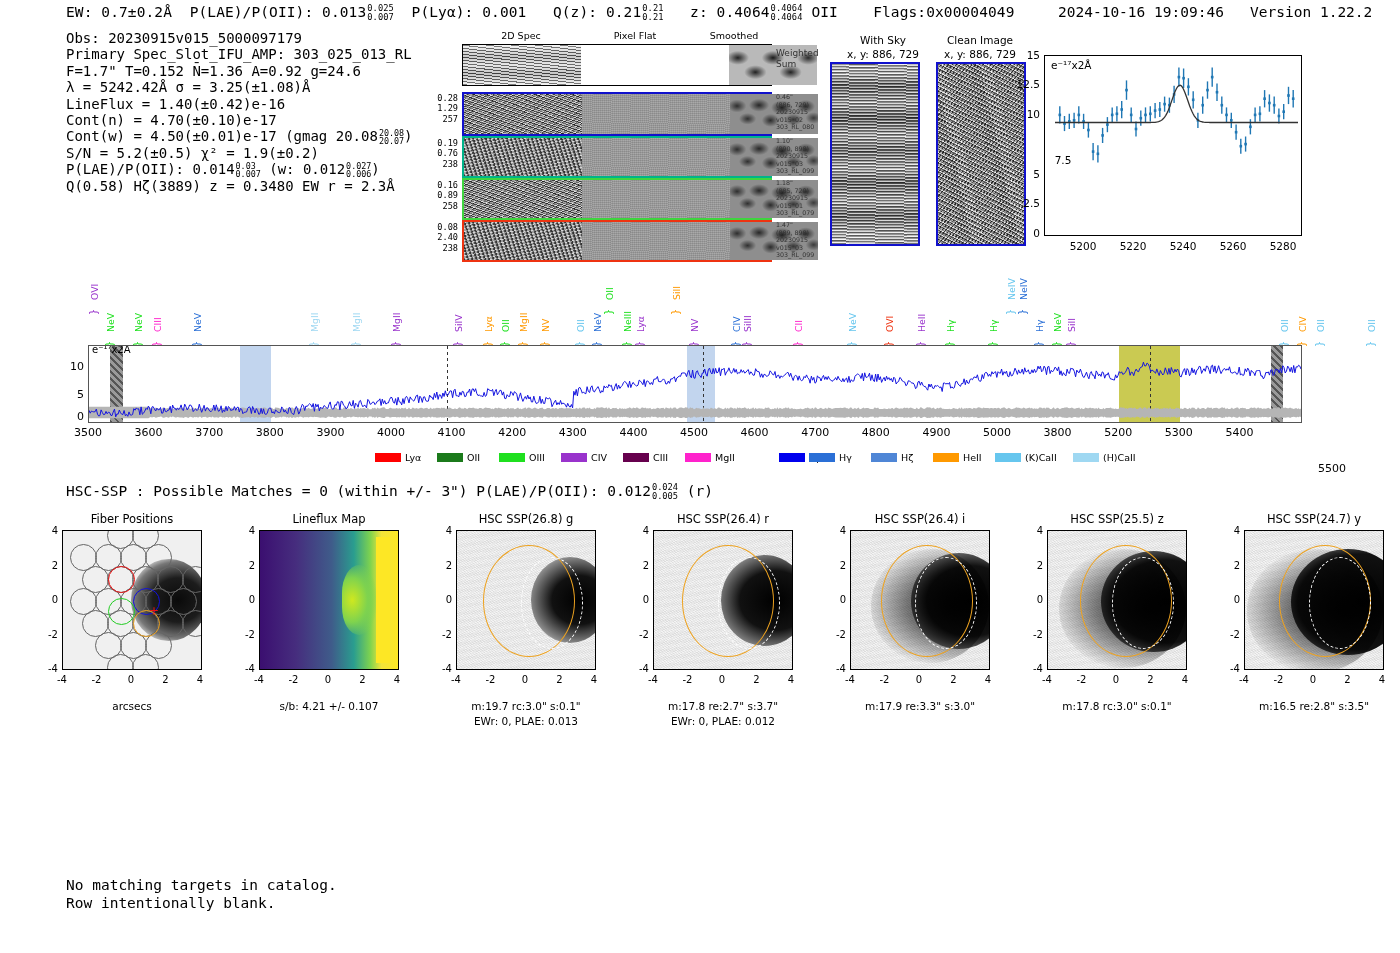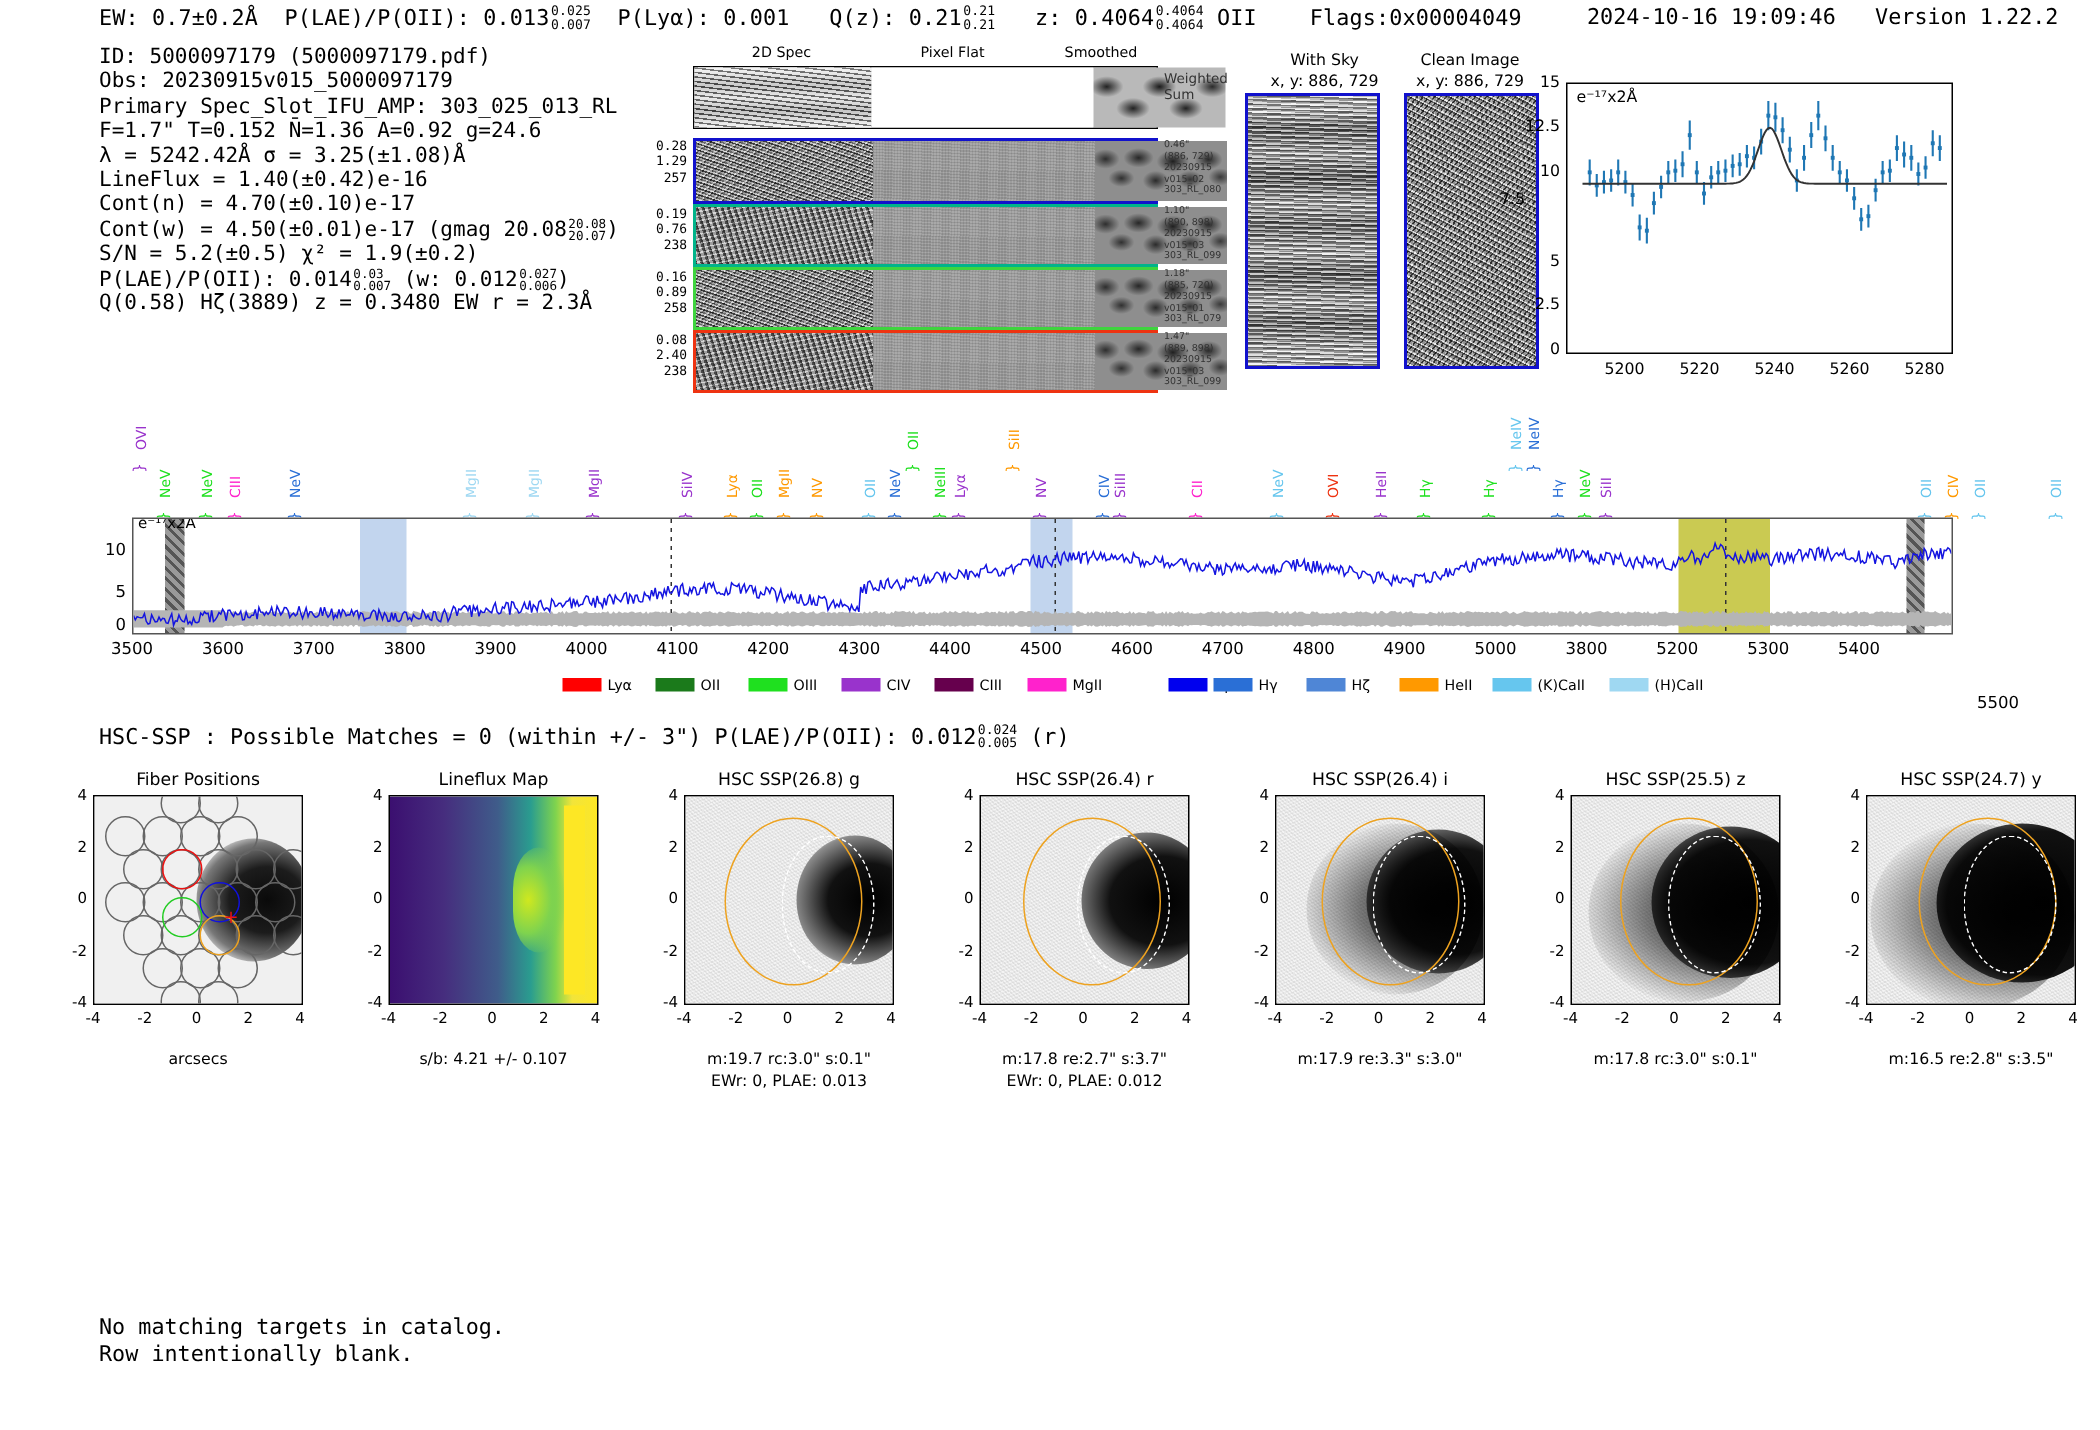--- a/index.html
+++ b/index.html
@@ -128,21 +128,20 @@
   <span>0.4064</span><span class="fracbox"><span>0.4064</span><br><span>0.4064</span></span>
   <span>OII</span>&nbsp;&nbsp;&nbsp;
   <span>Flags:0x00004049</span>
 </div>
 <div class="abs mono nw" id="hdr-right">
   <span>2024-10-16 19:09:46</span>&nbsp;&nbsp;
   <span>Version 1.22.2</span>
 </div>
 
 <div class="abs mono" id="info">
-  <div class="nw">ID: 5000097179 (5000097179.pdf)</div>
   <div class="nw">Obs: 20230915v015_5000097179</div>
   <div class="nw">Primary Spec_Slot_IFU_AMP: 303_025_013_RL</div>
   <div class="nw">F=1.7"  T=0.152  N̄=1.36  A=0.92  g=24.6</div>
   <div class="nw">λ = 5242.42Å  σ = 3.25(±1.08)Å</div>
   <div class="nw">LineFlux = 1.40(±0.42)e-16</div>
   <div class="nw">Cont(n) = 4.70(±0.10)e-17</div>
   <div class="nw">
     <span>Cont(w) = 4.50(±0.01)e-17 (gmag 20.08</span><span class="fracbox"><span>20.08</span><br><span>20.07</span></span><span>)</span>
   </div>
   <div class="nw">S/N = 5.2(±0.5)   χ² = 1.9(±0.2)</div>
@@ -358,21 +357,21 @@
         <line x1="248.2" y1="34.1" x2="248.2" y2="51.4" stroke="#1f77b4" stroke-width="1.4"></line>
         <rect x="246.9" y="41.4" width="2.6" height="2.6" fill="#1f77b4"></rect>
       </g>
     <path id="zp-fit" fill="none" stroke="#333333" stroke-width="1.3" d="M10.0 66.5 L11.2 66.5 L12.4 66.5 L13.6 66.5 L14.8 66.5 L16.0 66.5 L17.1 66.5 L18.3 66.5 L19.5 66.5 L20.7 66.5 L21.9 66.5 L23.1 66.5 L24.3 66.5 L25.5 66.5 L26.7 66.5 L27.9 66.5 L29.1 66.5 L30.3 66.5 L31.4 66.5 L32.6 66.5 L33.8 66.5 L35.0 66.5 L36.2 66.5 L37.4 66.5 L38.6 66.5 L39.8 66.5 L41.0 66.5 L42.2 66.5 L43.4 66.5 L44.5 66.5 L45.7 66.5 L46.9 66.5 L48.1 66.5 L49.3 66.5 L50.5 66.5 L51.7 66.5 L52.9 66.5 L54.1 66.5 L55.3 66.5 L56.5 66.5 L57.6 66.5 L58.8 66.5 L60.0 66.5 L61.2 66.5 L62.4 66.5 L63.6 66.5 L64.8 66.5 L66.0 66.5 L67.2 66.5 L68.4 66.5 L69.6 66.5 L70.8 66.5 L71.9 66.5 L73.1 66.5 L74.3 66.5 L75.5 66.5 L76.7 66.5 L77.9 66.5 L79.1 66.5 L80.3 66.5 L81.5 66.5 L82.7 66.5 L83.9 66.5 L85.0 66.5 L86.2 66.5 L87.4 66.5 L88.6 66.5 L89.8 66.5 L91.0 66.5 L92.2 66.5 L93.4 66.5 L94.6 66.5 L95.8 66.5 L97.0 66.5 L98.1 66.5 L99.3 66.5 L100.5 66.5 L101.7 66.5 L102.9 66.5 L104.1 66.5 L105.3 66.5 L106.5 66.4 L107.7 66.4 L108.9 66.3 L110.1 66.3 L111.3 66.1 L112.4 65.9 L113.6 65.6 L114.8 65.2 L116.0 64.5 L117.2 63.7 L118.4 62.6 L119.6 61.1 L120.8 59.3 L122.0 57.1 L123.2 54.5 L124.4 51.6 L125.5 48.3 L126.7 44.9 L127.9 41.5 L129.1 38.1 L130.3 35.1 L131.5 32.5 L132.7 30.6 L133.9 29.5 L135.1 29.2 L136.3 29.8 L137.5 31.3 L138.6 33.5 L139.8 36.2 L141.0 39.4 L142.2 42.8 L143.4 46.3 L144.6 49.7 L145.8 52.8 L147.0 55.6 L148.2 58.0 L149.4 60.1 L150.6 61.7 L151.8 63.1 L152.9 64.1 L154.1 64.8 L155.3 65.4 L156.5 65.7 L157.7 66.0 L158.9 66.2 L160.1 66.3 L161.3 66.4 L162.5 66.4 L163.7 66.4 L164.9 66.5 L166.0 66.5 L167.2 66.5 L168.4 66.5 L169.6 66.5 L170.8 66.5 L172.0 66.5 L173.2 66.5 L174.4 66.5 L175.6 66.5 L176.8 66.5 L178.0 66.5 L179.1 66.5 L180.3 66.5 L181.5 66.5 L182.7 66.5 L183.9 66.5 L185.1 66.5 L186.3 66.5 L187.5 66.5 L188.7 66.5 L189.9 66.5 L191.1 66.5 L192.3 66.5 L193.4 66.5 L194.6 66.5 L195.8 66.5 L197.0 66.5 L198.2 66.5 L199.4 66.5 L200.6 66.5 L201.8 66.5 L203.0 66.5 L204.2 66.5 L205.4 66.5 L206.5 66.5 L207.7 66.5 L208.9 66.5 L210.1 66.5 L211.3 66.5 L212.5 66.5 L213.7 66.5 L214.9 66.5 L216.1 66.5 L217.3 66.5 L218.5 66.5 L219.6 66.5 L220.8 66.5 L222.0 66.5 L223.2 66.5 L224.4 66.5 L225.6 66.5 L226.8 66.5 L228.0 66.5 L229.2 66.5 L230.4 66.5 L231.6 66.5 L232.8 66.5 L233.9 66.5 L235.1 66.5 L236.3 66.5 L237.5 66.5 L238.7 66.5 L239.9 66.5 L241.1 66.5 L242.3 66.5 L243.5 66.5 L244.7 66.5 L245.9 66.5 L247.0 66.5 L248.2 66.5 L249.4 66.5 L250.6 66.5 L251.8 66.5 L253.0 66.5 "></path>
   </svg>
 </div>
 
 <div class="sans" style="position:absolute;left:1000px;top:49px;width:40px;text-align:right;font-size:10.5px;">15</div>
 <div class="sans" style="position:absolute;left:1000px;top:78px;width:40px;text-align:right;font-size:10.5px;">12.5</div>
 <div class="sans" style="position:absolute;left:1000px;top:108px;width:40px;text-align:right;font-size:10.5px;">10</div>
-<div class="sans" style="position:absolute;left:1000px;top:127px;width:40px;text-align:left;font-size:10.5px;">7.5</div>
+<div class="sans" style="position:absolute;left:1000px;top:154px;width:40px;text-align:center;font-size:10.5px;padding-left:43px;">7.5</div>
 <div class="sans" style="position:absolute;left:1000px;top:168px;width:40px;text-align:right;font-size:10.5px;">5</div>
 <div class="sans" style="position:absolute;left:1000px;top:197px;width:40px;text-align:right;font-size:10.5px;">2.5</div>
 <div class="sans" style="position:absolute;left:1000px;top:227px;width:40px;text-align:right;font-size:10.5px;">0</div>
 
 <div class="sans" style="position:absolute;left:1063px;top:240px;width:40px;text-align:center;font-size:10.5px;">5200</div>
 <div class="sans" style="position:absolute;left:1113px;top:240px;width:40px;text-align:center;font-size:10.5px;">5220</div>
 <div class="sans" style="position:absolute;left:1163px;top:240px;width:40px;text-align:center;font-size:10.5px;">5240</div>
 <div class="sans" style="position:absolute;left:1213px;top:240px;width:40px;text-align:center;font-size:10.5px;">5260</div>
 <div class="sans" style="position:absolute;left:1263px;top:240px;width:40px;text-align:center;font-size:10.5px;">5280</div>
 

